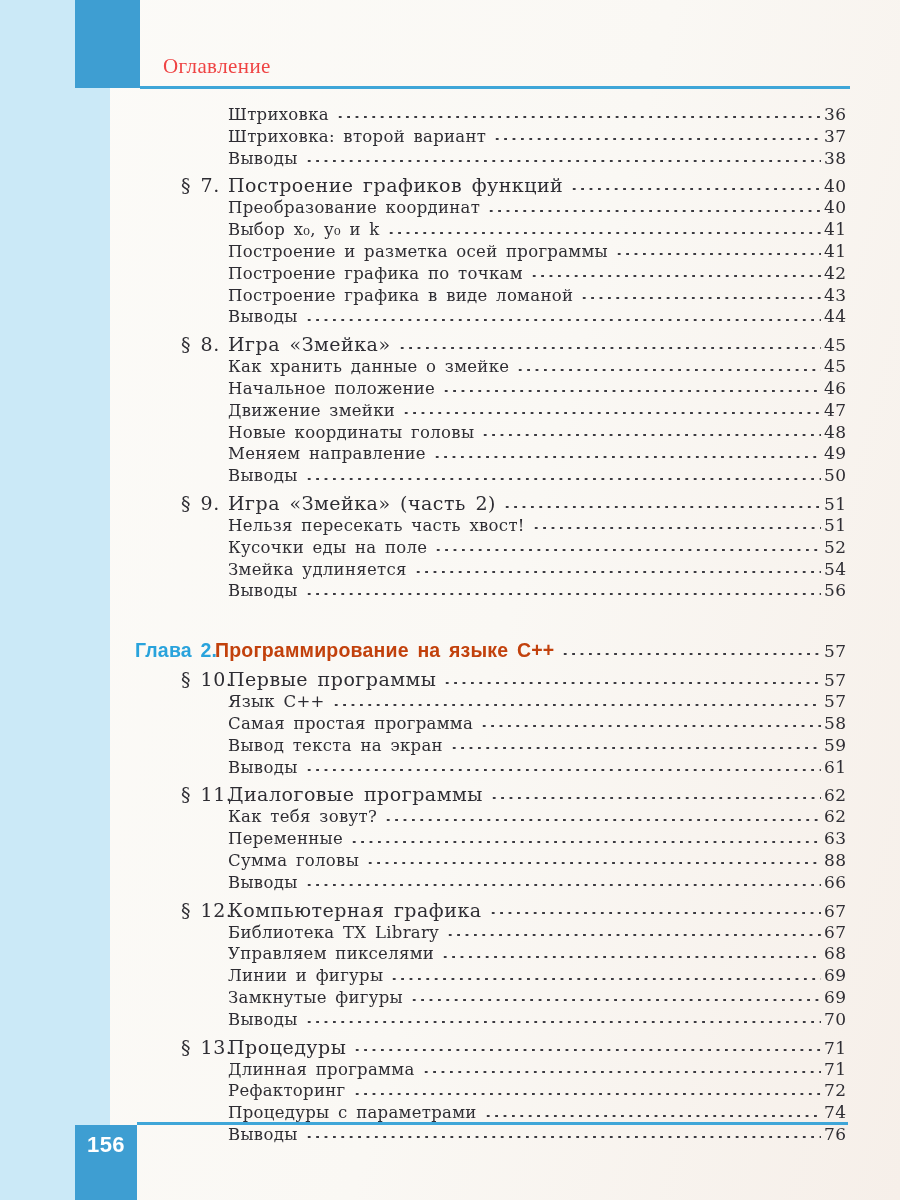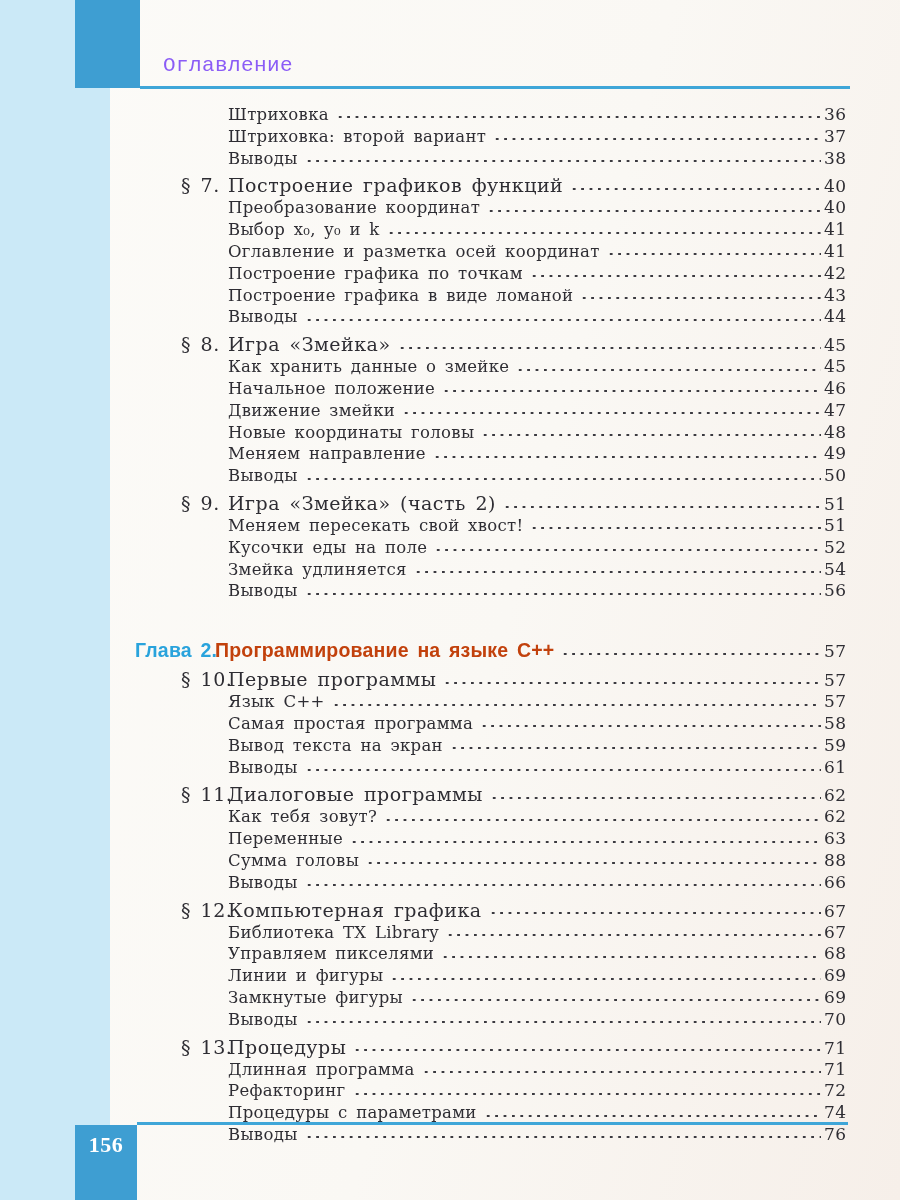--- a/index.html
+++ b/index.html
@@ -20,27 +20,27 @@
   }
   .left-strip{
     position:absolute;left:0;top:0;width:110px;height:1200px;
     background:var(--light-cyan);
   }
   .corner-square{position:absolute;background:var(--accent-blue);}
   .corner-square.top{left:75px;top:0;width:65px;height:88px;}
   .corner-square.bottom{
     left:75px;top:1125px;width:62px;height:75px;
     text-align:center;padding-top:7px;
-    font-family:Liberation Serif, serif;font-weight:bold;
+    font-family:Liberation Sans, sans-serif;font-weight:bold;
     font-size:22px;color:#ffffff;letter-spacing:0.5px;
   }
   .header-title{
     position:absolute;left:163px;top:54px;
-    font-family:Liberation Mono, monospace;
-    font-size:21px;color:#8b5cf6;letter-spacing:0.4px;
+    font-family:Liberation Serif, serif;
+    font-size:21px;color:#ef4444;letter-spacing:0.4px;
   }
   .rule{position:absolute;background:var(--rule-blue);height:3px;}
   .rule.header-rule{left:140px;top:86px;width:710px;}
   .rule.footer-rule{left:137px;top:1122px;width:711px;}
 
   .toc{
     position:absolute;left:187px;top:104px;width:663px;
   }
   .row{
     display:flex;align-items:baseline;
@@ -121,21 +121,21 @@
     <span class="pagenum">40</span>
   </div>
       <div class="row sub">
     <span class="label"></span>
     <span class="title">Выбор x₀, y₀ и k</span>
     <span class="dots"></span>
     <span class="pagenum">41</span>
   </div>
       <div class="row sub">
     <span class="label"></span>
-    <span class="title">Оглавление и разметка осей координат</span>
+    <span class="title">Построение и разметка осей программы</span>
     <span class="dots"></span>
     <span class="pagenum">41</span>
   </div>
       <div class="row sub">
     <span class="label"></span>
     <span class="title">Построение графика по точкам</span>
     <span class="dots"></span>
     <span class="pagenum">42</span>
   </div>
       <div class="row sub">
@@ -193,21 +193,21 @@
     <span class="pagenum">50</span>
   </div>
       <div class="row section">
     <span class="label">§ 9.</span>
     <span class="title">Игра «Змейка» (часть 2)</span>
     <span class="dots"></span>
     <span class="pagenum">51</span>
   </div>
       <div class="row sub">
     <span class="label"></span>
-    <span class="title">Меняем пересекать свой хвост!</span>
+    <span class="title">Нельзя пересекать часть хвост!</span>
     <span class="dots"></span>
     <span class="pagenum">51</span>
   </div>
       <div class="row sub">
     <span class="label"></span>
     <span class="title">Кусочки еды на поле</span>
     <span class="dots"></span>
     <span class="pagenum">52</span>
   </div>
       <div class="row sub">

